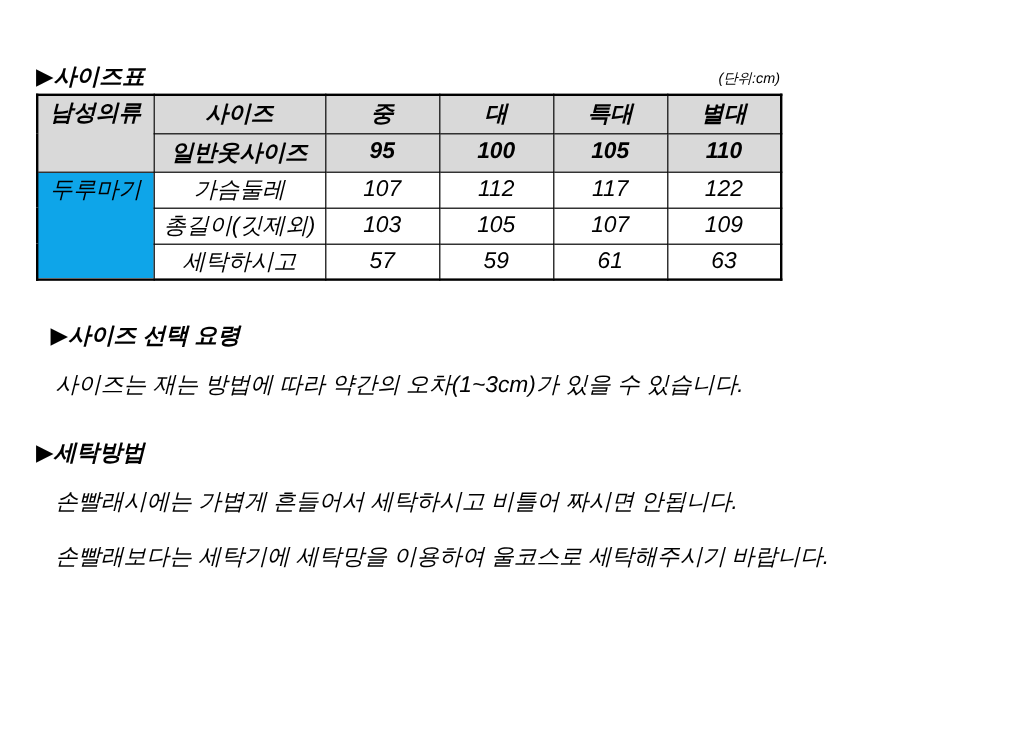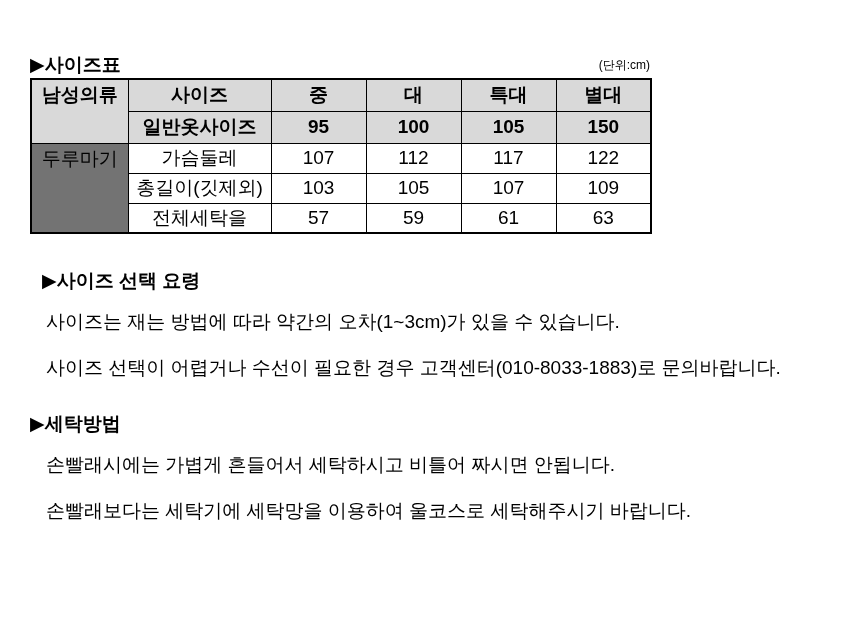--- a/index.html
+++ b/index.html
@@ -6,20 +6,21 @@
   html, body { margin: 0; padding: 0; background: #ffffff; }
   .page {
     position: relative;
     width: 844px;
     height: 618px;
     background: #ffffff;
     color: #000000;
     font-family: "Liberation Sans", "DejaVu Sans", sans-serif;
     padding: 54px 30px 0 30px;
     overflow: hidden;
+    font-style: italic;
   }
   .title-row {
     width: 620px;
     display: flex;
     justify-content: space-between;
     align-items: flex-end;
     margin-bottom: 3px;
   }
   .section-heading {
     font-size: 19px;
@@ -44,21 +45,21 @@
     text-align: center;
     font-size: 19px;
     padding: 0;
     overflow: hidden;
     white-space: nowrap;
   }
   tr.r-head { height: 32px; }
   tr.r-body { height: 30px; }
   tr.r-head td { background: #d9d9d9; font-weight: 700; text-align: center; }
   td.merged-top { vertical-align: top; line-height: 30px; }
-  td.item-cell { background: #737373; font-weight: 400; }
+  td.item-cell { background: #0ea5e9; font-weight: 400; }
   .text-section { width: 800px; }
   .text-section h2 { margin: 0; }
   .guide-heading { margin-top: 36px !important; padding-left: 12px; }
   .wash-heading { margin-top: 30px !important; }
   .text-section h2 { margin-bottom: 6px !important; }
   .body-line {
     font-size: 19px;
     line-height: 30px;
     margin: 16px;
     white-space: nowrap;
@@ -90,51 +91,50 @@
       <td>중</td>
       <td>대</td>
       <td>특대</td>
       <td>별대</td>
     </tr>
     <tr class="r-head">
       <td>일반옷사이즈</td>
       <td>95</td>
       <td>100</td>
       <td>105</td>
-      <td>150</td>
+      <td>110</td>
     </tr>
     <tr class="r-body">
       <td rowspan="3" class="merged-top item-cell">두루마기</td>
       <td>가슴둘레</td>
       <td>107</td>
       <td>112</td>
       <td>117</td>
       <td>122</td>
     </tr>
     <tr class="r-body">
       <td>총길이(깃제외)</td>
       <td>103</td>
       <td>105</td>
       <td>107</td>
       <td>109</td>
     </tr>
     <tr class="r-body">
-      <td>전체세탁을</td>
+      <td>세탁하시고</td>
       <td>57</td>
       <td>59</td>
       <td>61</td>
       <td>63</td>
     </tr>
   </tbody>
     </table>
 
   <div class="text-section">
     <h2 class="section-heading guide-heading"><span class="bullet">▶</span><span>사이즈 선택 요령</span></h2>
     <p class="body-line">사이즈는 재는 방법에 따라 약간의 오차(1~3cm)가 있을 수 있습니다.</p>
-    <p class="body-line">사이즈 선택이 어렵거나 수선이 필요한 경우 고객센터(010-8033-1883)로 문의바랍니다.</p>
   </div>
 
   <div class="text-section">
     <h2 class="section-heading wash-heading"><span class="bullet">▶</span><span>세탁방법</span></h2>
     <p class="body-line">손빨래시에는 가볍게 흔들어서 세탁하시고 비틀어 짜시면 안됩니다.</p>
     <p class="body-line">손빨래보다는 세탁기에 세탁망을 이용하여 울코스로 세탁해주시기 바랍니다.</p>
   </div>
 
 </div>
 

